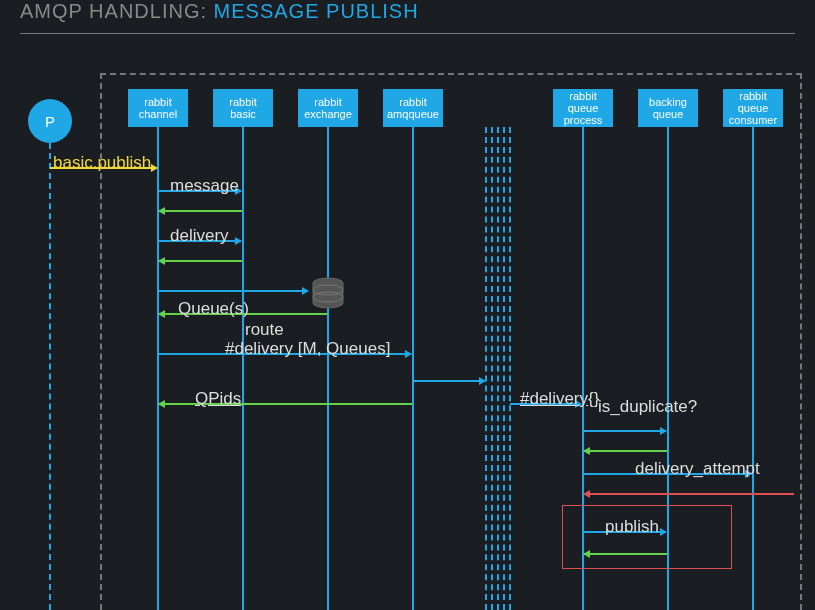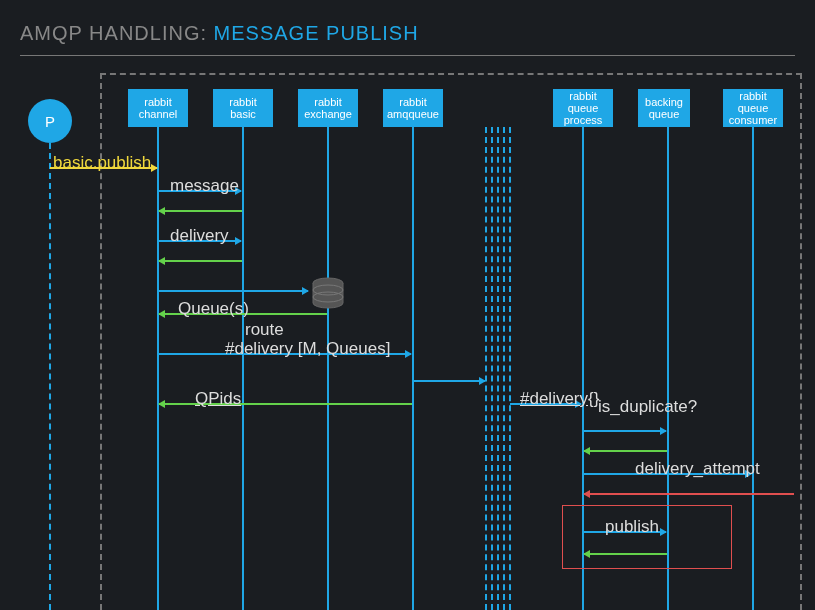--- a/index.html
+++ b/index.html
@@ -6,21 +6,21 @@
   body {
     background: #1a1d21;
     width: 815px;
     height: 610px;
     overflow: hidden;
     font-family: "Helvetica Neue", Arial, sans-serif;
     color: #ddd;
     position: relative;
   }
   .title-row {
-    padding: 22px 20px 6px 20px;
+    padding: 0 20px 6px 20px;
     font-size: 20px;
     letter-spacing: 1px;
     font-weight: 300;
   }
   .title-main { color: #888; }
   .title-sub { color: #1fa7e6; }
   .title-underline {
     margin: 4px 20px 0 20px;
     height: 1px;
     background: #777;
@@ -129,21 +129,21 @@
 channel</div>
   <div class="participant-box" style="left:213px; top:34px; width:60px; white-space:pre-line;">rabbit
 basic</div>
   <div class="participant-box" style="left:298px; top:34px; width:60px; white-space:pre-line;">rabbit
 exchange</div>
   <div class="participant-box" style="left:383px; top:34px; width:60px; white-space:pre-line;">rabbit
 amqqueue</div>
   <div class="participant-box" style="left:553px; top:34px; width:60px; white-space:pre-line;">rabbit
 queue
 process</div>
-  <div class="participant-box" style="left:638px; top:34px; width:52px; white-space:pre-line;text-align:center;">backing
+  <div class="participant-box" style="left:638px; top:34px; width:60px; white-space:pre-line;text-align:center;">backing
 queue</div>
   <div class="participant-box" style="left:723px; top:34px; width:60px; white-space:pre-line;">rabbit
 queue
 consumer</div>
 
   <div class="lifeline dashed" style="left:49px; top:88px; height:467px;"></div>
   <div class="lifeline" style="left:157px; top:72px; height:483px;"></div>
   <div class="lifeline" style="left:242px; top:72px; height:483px;"></div>
   <div class="lifeline" style="left:327px; top:72px; height:483px;"></div>
   <div class="lifeline" style="left:412px; top:72px; height:483px;"></div>

